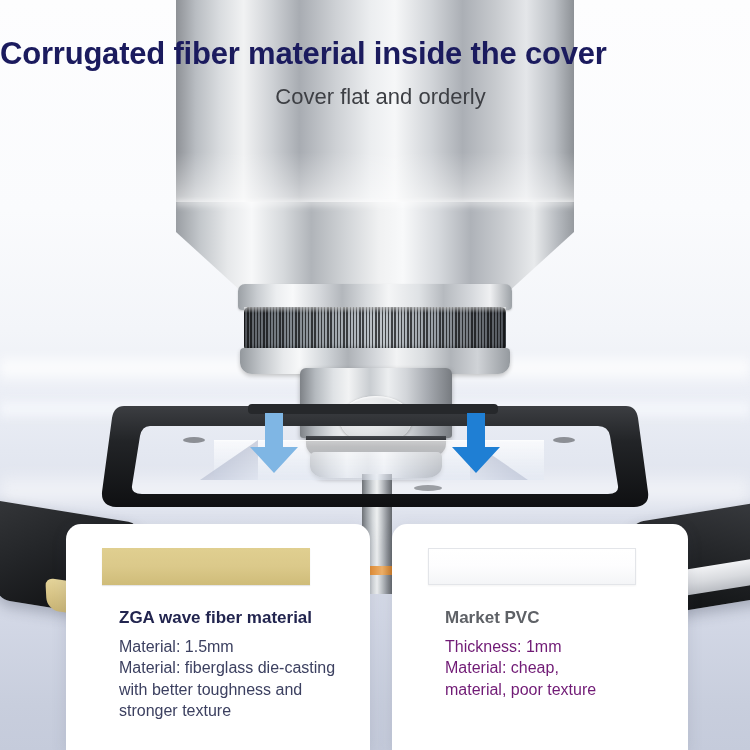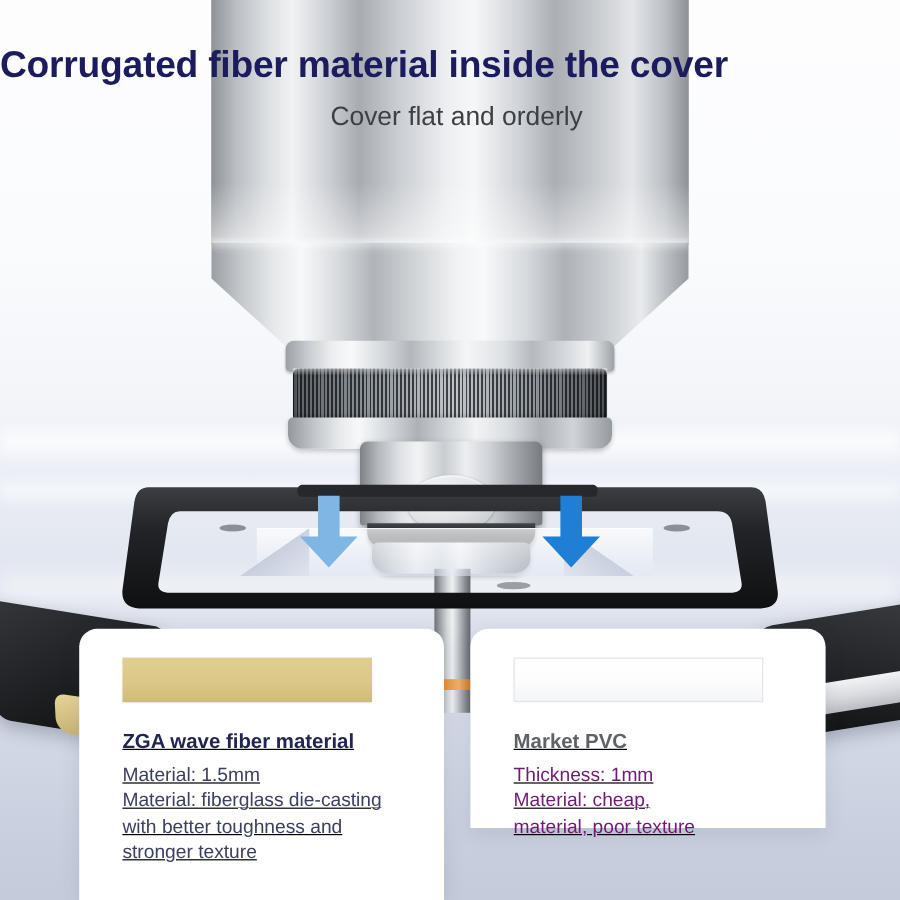--- a/index.html
+++ b/index.html
@@ -304,37 +304,37 @@
   }
 
   
   .card {
     position:absolute;
     background:#ffffff;
     border-radius:15px 15px 0 0;
     box-shadow:0 4px 16px rgba(60,66,90,.13);
   }
   .card-left  { left:66px;  top:524px; width:304px; height:226px; }
-  .card-right { left:392px; top:524px; width:296px; height:166px; }
+  .card-right { left:392px; top:524px; width:296px; height:226px; }
 
   .swatch {
     position:absolute; left:36px; top:24px;
     width:208px; height:37px;
   }
   .swatch-gold {
     background:linear-gradient(180deg,#e0cf90 0%, #dbc98a 50%, #cfbc79 100%);
     box-shadow:0 1px 1px rgba(0,0,0,.10);
   }
   .swatch-clear {
     background:linear-gradient(180deg,#ffffff 0%, #fdfdfe 48%, #f4f5f7 100%);
     border:1px solid #e3e5e9;
     box-shadow:0 1px 2px rgba(0,0,0,.05);
   }
 
-  .card-body { position:absolute; left:36px; top:84px; right:14px;text-decoration:underline; }
+  .card-body { position:absolute; left:53px; top:84px; right:14px; }
 
   .card-title {
     font-size:17px; font-weight:bold;
     margin-bottom:8px;
   }
   .card-title.dark { color:#22254f; }
   .card-title.gray { color:#5e6166; }
 
   .card-line {
     font-size:16px;

